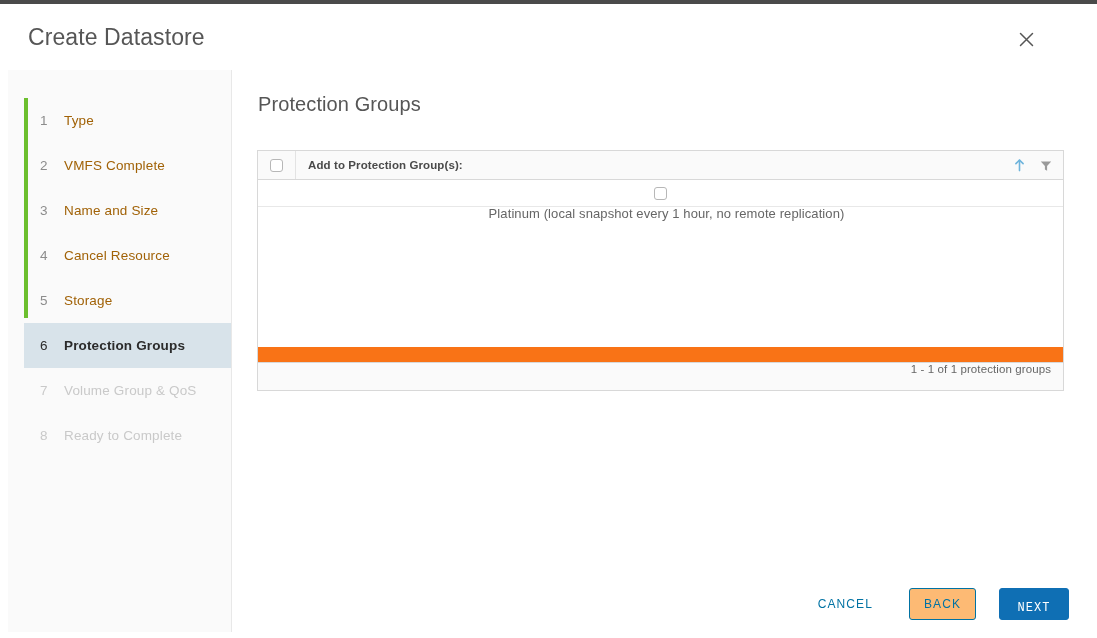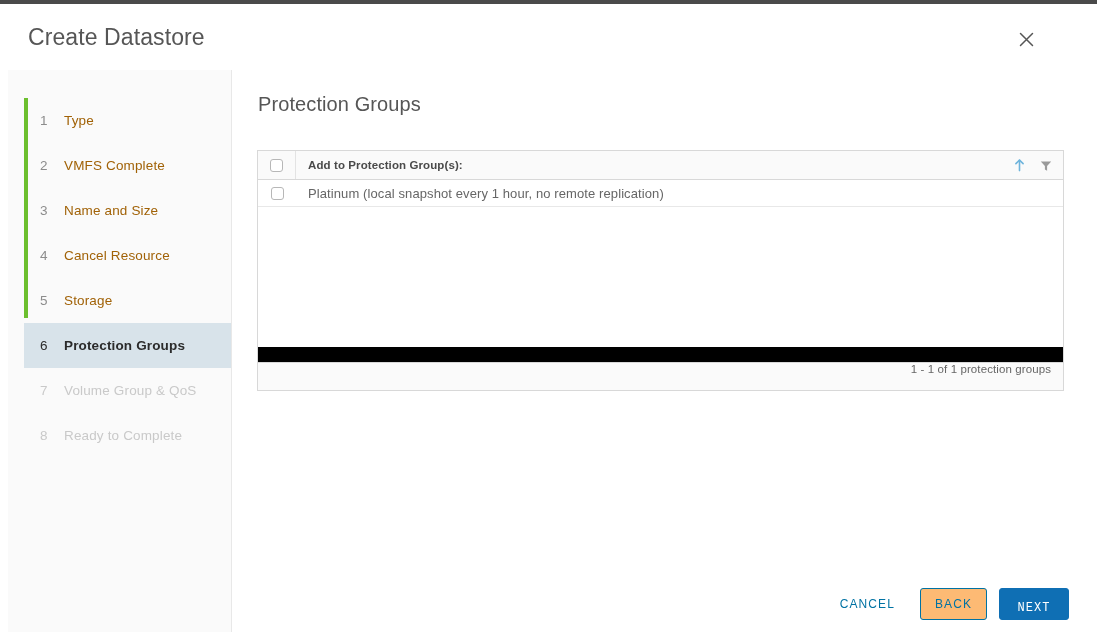--- a/index.html
+++ b/index.html
@@ -162,21 +162,21 @@
 
   
   .datagrid {
     position: absolute;
     left: 24px;
     top: 80px;
     width: 807px;
     height: 241px;
     border: 1px solid #d8d8d8;
     box-sizing: border-box;
-    background: #000000;
+    background: #f97316;
   }
   .dg-header {
     height: 29px;
     background: #fafafa;
     border-bottom: 1px solid #d8d8d8;
     display: flex;
     align-items: center;
     position: relative;
     box-sizing: border-box;
   }
@@ -228,20 +228,21 @@
     width: 14px;
     height: 16px;
   }
   .dg-row {
     height: 27px;
     display: flex;
     align-items: center;
     border-bottom: 1px solid #e8e8e8;
     background: #ffffff;
     box-sizing: border-box;
+    flex-direction: column;
   }
   .dg-row-text {
     font-size: 13px;
     color: #666666;
     padding-left: 12px;
     letter-spacing: 0.1px;
     white-space: nowrap;
   }
   .dg-blank {
     height: 140px;
@@ -273,21 +274,21 @@
     position: absolute;
     left: 0;
     bottom: 6px;
     width: 1097px;
     height: 56px;
     display: flex;
     align-items: center;
     justify-content: flex-end;
     padding-right: 28px;
     box-sizing: border-box;
-    gap: 12px;
+    gap: 23px;
   }
   .btn {
     font-family: "Liberation Sans", sans-serif;
     font-size: 12px;
     letter-spacing: 1.1px;
     text-transform: uppercase;
     cursor: pointer;
     box-sizing: border-box;
     border-radius: 3px;
     white-space: nowrap;

